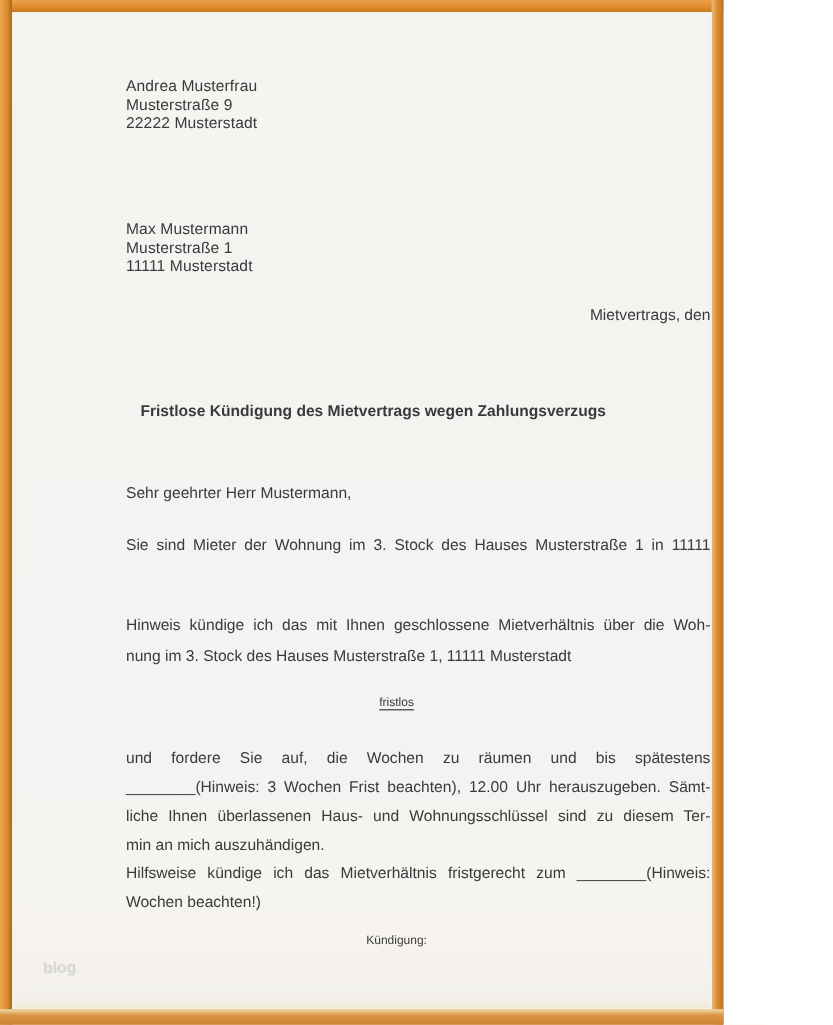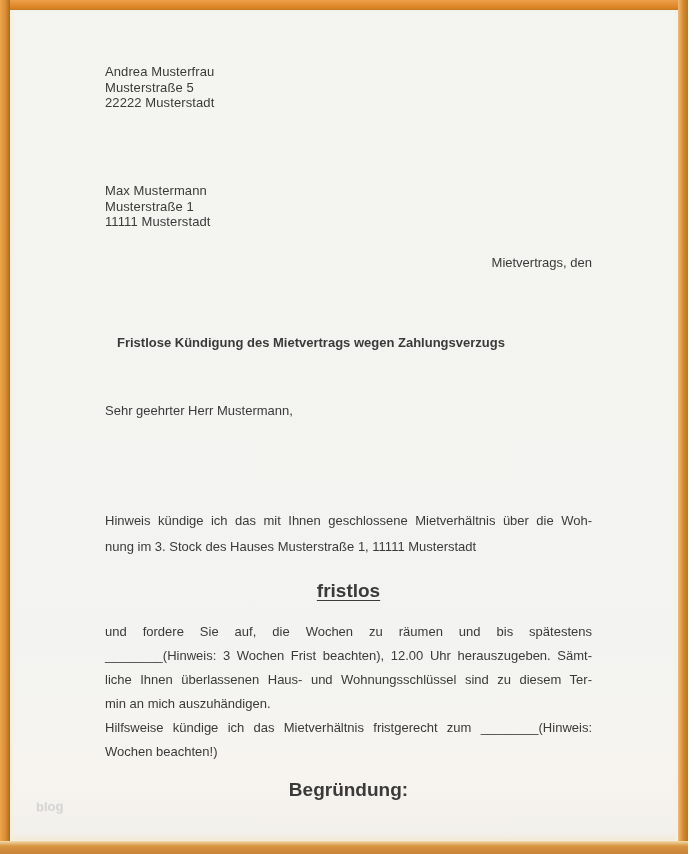--- a/index.html
+++ b/index.html
@@ -2,21 +2,21 @@
 <html><head>
 <meta charset="utf-8">
 <style>
   html, body {
     margin: 0;
     padding: 0;
     background: #ffffff;
   }
   .stage {
     position: relative;
-    width: 688px;
+    width: 603px;
     height: 854px;
     font-family: "Liberation Sans", "DejaVu Sans", sans-serif;
     overflow: hidden;
   }
   
   .frame {
     position: absolute;
     inset: 0;
     background: #e0892d;
   }
@@ -65,25 +65,25 @@
     left: 95px;
     width: 487px;
     font-size: 13px;
   }
   .lh25 { line-height: 25.5px; }
   .lh24 { line-height: 24px; }
   .jline { text-align: justify; text-align-last: justify; }
   .bold { font-weight: bold; }
   .right { text-align: right; }
   .center-line {
-    left: 95px;
+    left: 77px;
     width: 487px;
     text-align: center;
-    font-size: 19px;
-    font-weight: bold;
+    font-size: 10px;
+    font-weight: normal;
   }
   .underlined { text-decoration: underline; text-underline-offset: 3px; }
   .watermark {
     left: 26px;
     top: 789px;
     font-size: 13px;
     font-weight: bold;
     color: #c9c9c9;
     opacity: 0.75;
     transform: rotate(-2deg);
@@ -97,56 +97,57 @@
   <div class="frame">
     <div class="frame-inner-top"></div>
     <div class="frame-inner-left"></div>
     <div class="frame-inner-right"></div>
     <div class="frame-inner-bottom"></div>
 
     <div class="paper">
 
       <div class="abs addr" style="top:54px;">
         <div>Andrea Musterfrau</div>
-        <div>Musterstraße 5</div>
+        <div>Musterstraße 9</div>
         <div>22222 Musterstadt</div>
       </div>
 
       <div class="abs addr" style="top:173px;">
         <div>Max Mustermann</div>
         <div>Musterstraße 1</div>
         <div>11111 Musterstadt</div>
       </div>
 
       <div class="abs body-text right" style="top:245px;">Mietvertrags, den</div>
 
       <div class="abs body-text bold" style="top:325px;padding-left:12px;">Fristlose Kündigung des Mietvertrags wegen Zahlungsverzugs</div>
 
       <div class="abs body-text" style="top:393px;">Sehr geehrter Herr Mustermann,</div>
 
       <div class="abs body-text lh25" style="top:431px;">
+        <div class="jline">Sie sind Mieter der Wohnung im 3. Stock des Hauses Musterstraße 1 in 11111</div>
       </div>
 
       <div class="abs body-text lh25" style="top:498px;">
         <div class="jline">Hinweis kündige ich das mit Ihnen geschlossene Mietverhältnis über die Woh-</div>
         <div>nung im 3. Stock des Hauses Musterstraße 1, 11111 Musterstadt</div>
       </div>
 
       <div class="abs center-line" style="top:570px;">
         <span class="underlined">fristlos</span>
       </div>
 
       <div class="abs body-text lh24" style="top:610px;">
         <div class="jline">und fordere Sie auf, die Wochen zu räumen und bis spätestens</div>
         <div class="jline">________(Hinweis: 3 Wochen Frist beachten), 12.00 Uhr herauszugeben. Sämt-</div>
         <div class="jline">liche Ihnen überlassenen Haus- und Wohnungsschlüssel sind zu diesem Ter-</div>
         <div>min an mich auszuhändigen.</div>
         <div class="jline">Hilfsweise kündige ich das Mietverhältnis fristgerecht zum ________(Hinweis:</div>
         <div>Wochen beachten!)</div>
       </div>
 
-      <div class="abs center-line" style="top:769px;">Begründung:</div>
+      <div class="abs center-line" style="top:769px;">Kündigung:</div>
 
       <div class="abs watermark">blog</div>
 
     </div>
   </div>
 </div>
 
 </body></html>

